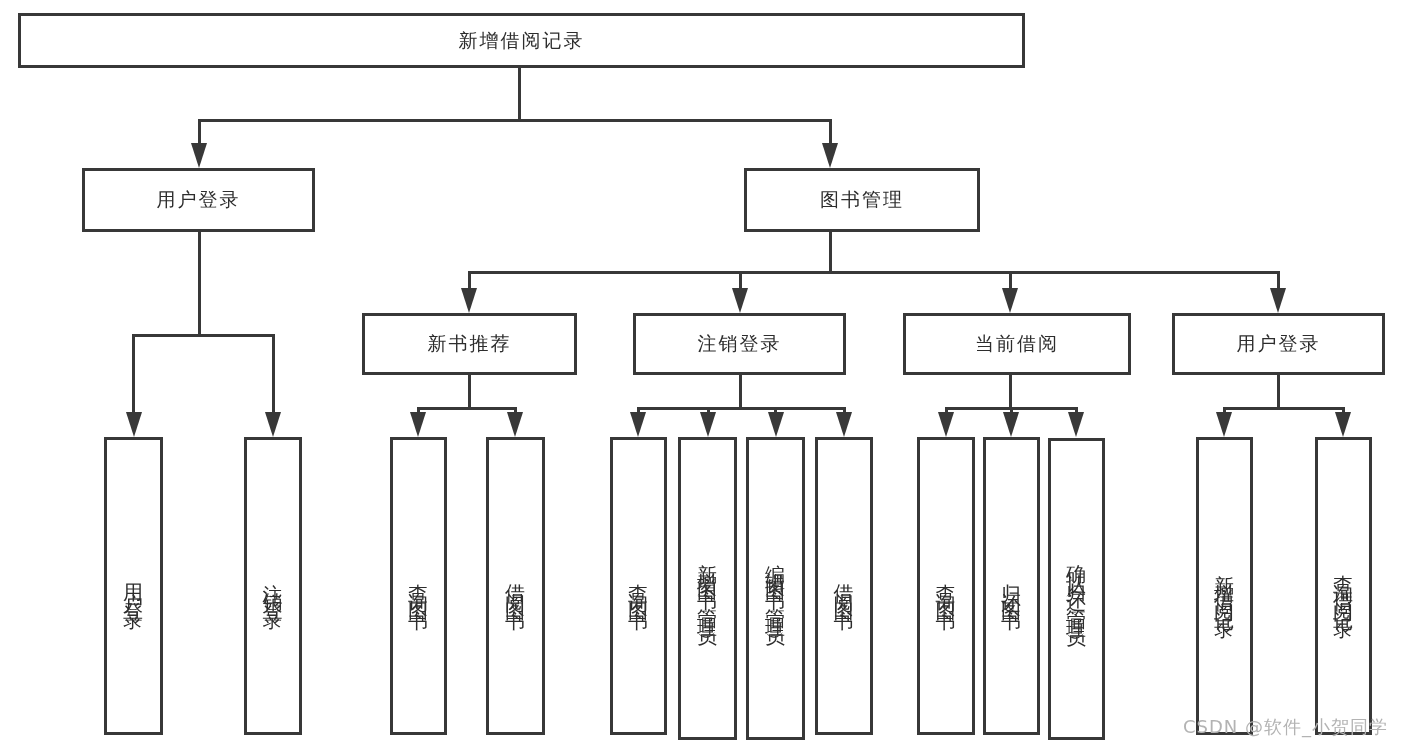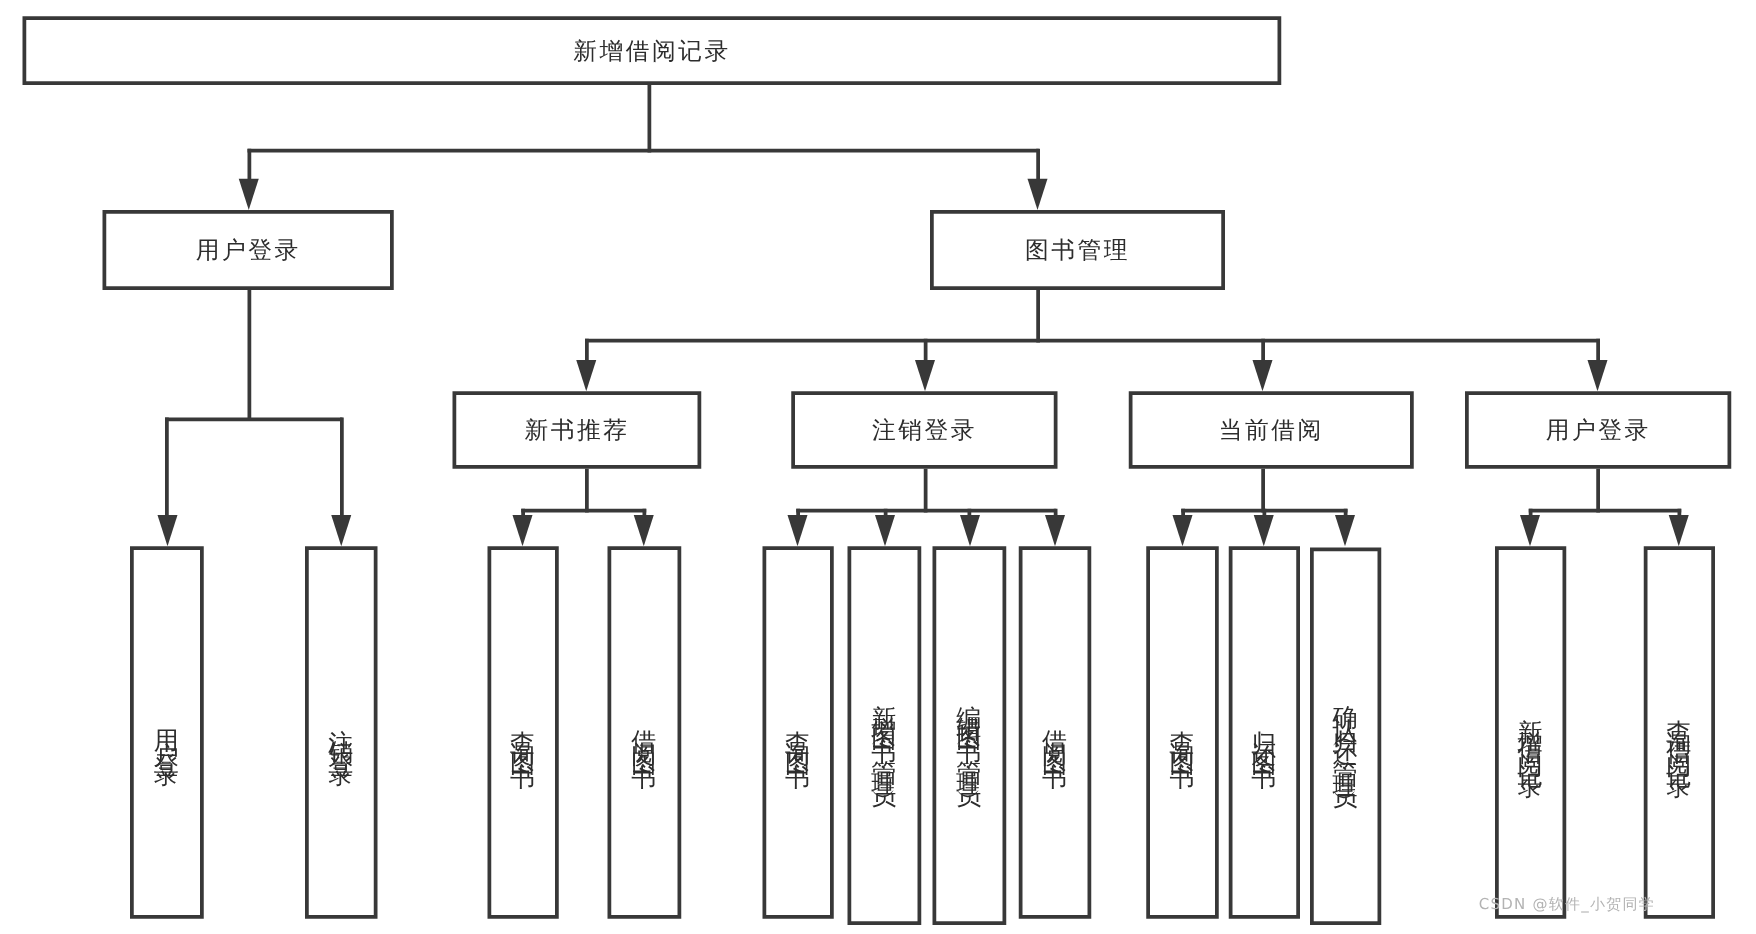--- a/index.html
+++ b/index.html
@@ -29,21 +29,21 @@
   .vline { position:absolute; width:3px; background:var(--line,#383838); }
   .hline { position:absolute; height:3px; background:var(--line,#383838); }
   .arrow {
     position:absolute; width:0; height:0;
     border-left:8px solid transparent;
     border-right:8px solid transparent;
     border-top:25px solid var(--line,#383838);
   }
   .watermark {
     position:absolute; left:1183px; top:715px;
-    font-size:12px; letter-spacing:1px;
+    font-size:18px; letter-spacing:1px;
     color:var(--watermark,#b3b3b3);
   }
 </style>
 </head>
 <body>
 
 <div class="box" style="left:18px;top:13px;width:1007px;height:55px;">
   <span>新增借阅记录</span>
 </div>
 
@@ -72,21 +72,21 @@
 <div class="hline" style="left:468px;top:271px;width:812px;"></div>
 <div class="vline" style="left:468px;top:271px;height:20px;"></div>
 <div class="arrow" style="left:461px;top:288px;"></div>
 <div class="vline" style="left:739px;top:271px;height:20px;"></div>
 <div class="arrow" style="left:732px;top:288px;"></div>
 <div class="vline" style="left:1009px;top:271px;height:20px;"></div>
 <div class="arrow" style="left:1002px;top:288px;"></div>
 <div class="vline" style="left:1277px;top:271px;height:20px;"></div>
 <div class="arrow" style="left:1270px;top:288px;"></div>
 
-<div class="box" style="left:362px;top:313px;width:199px;height:62px;">
+<div class="box" style="left:362px;top:313px;width:215px;height:62px;">
   <span>新书推荐</span>
 </div>
 <div class="box" style="left:633px;top:313px;width:213px;height:62px;">
   <span>注销登录</span>
 </div>
 <div class="box" style="left:903px;top:313px;width:228px;height:62px;">
   <span>当前借阅</span>
 </div>
 <div class="box" style="left:1172px;top:313px;width:213px;height:62px;">
   <span>用户登录</span>

